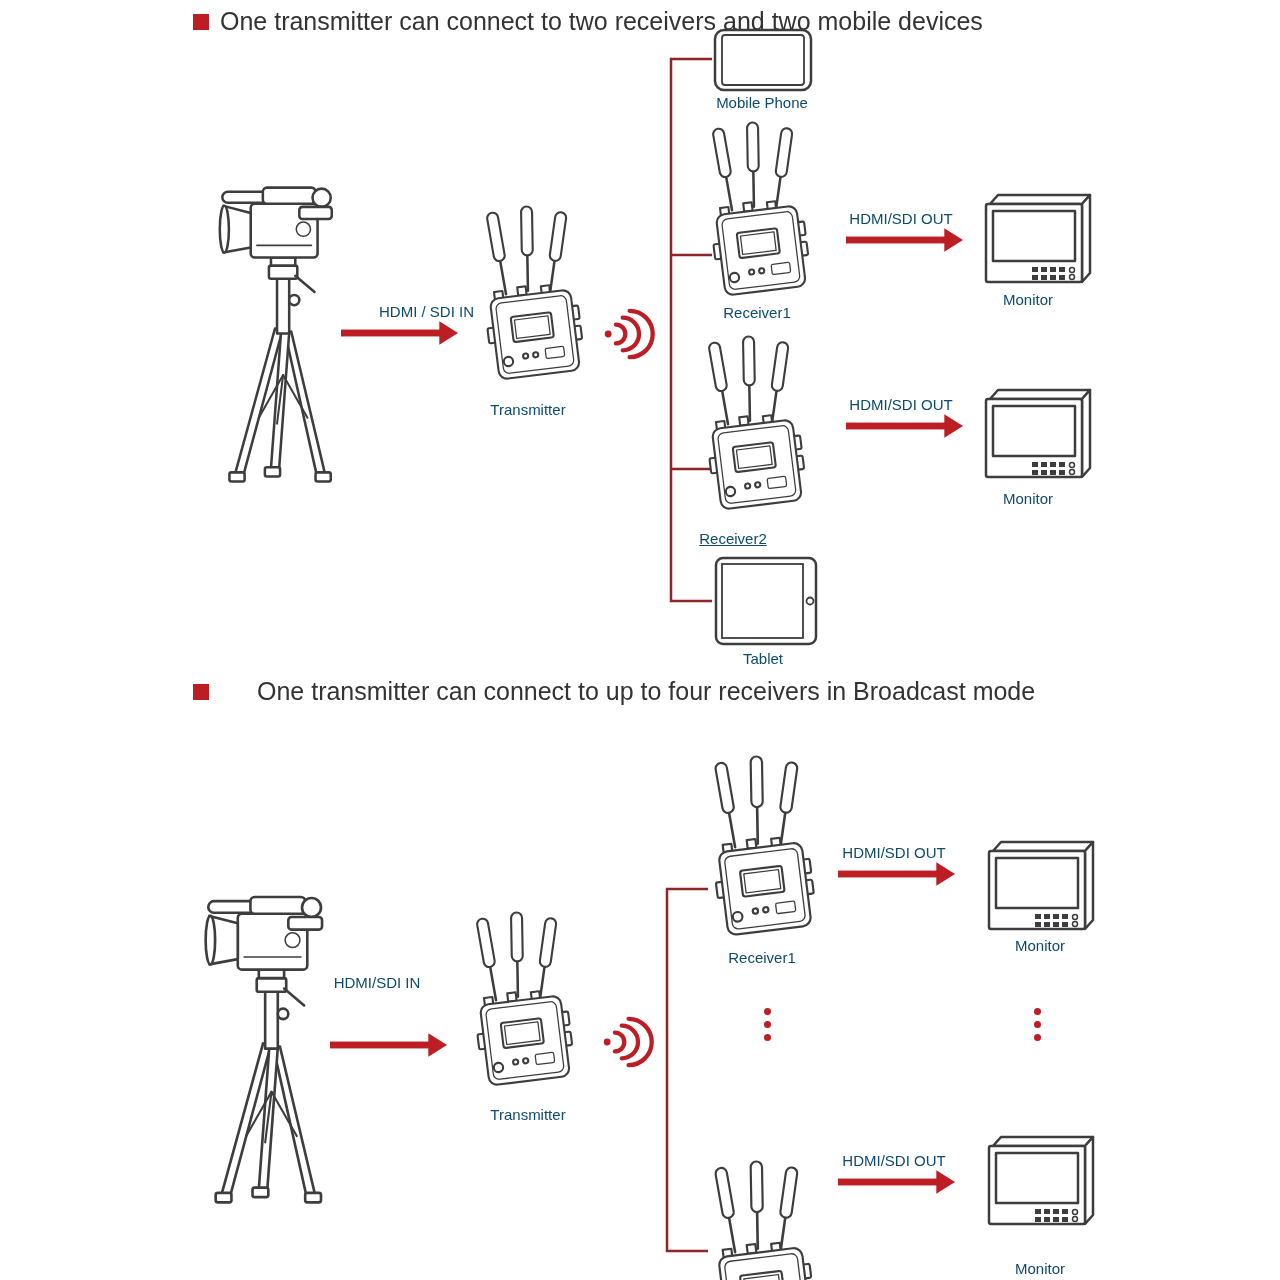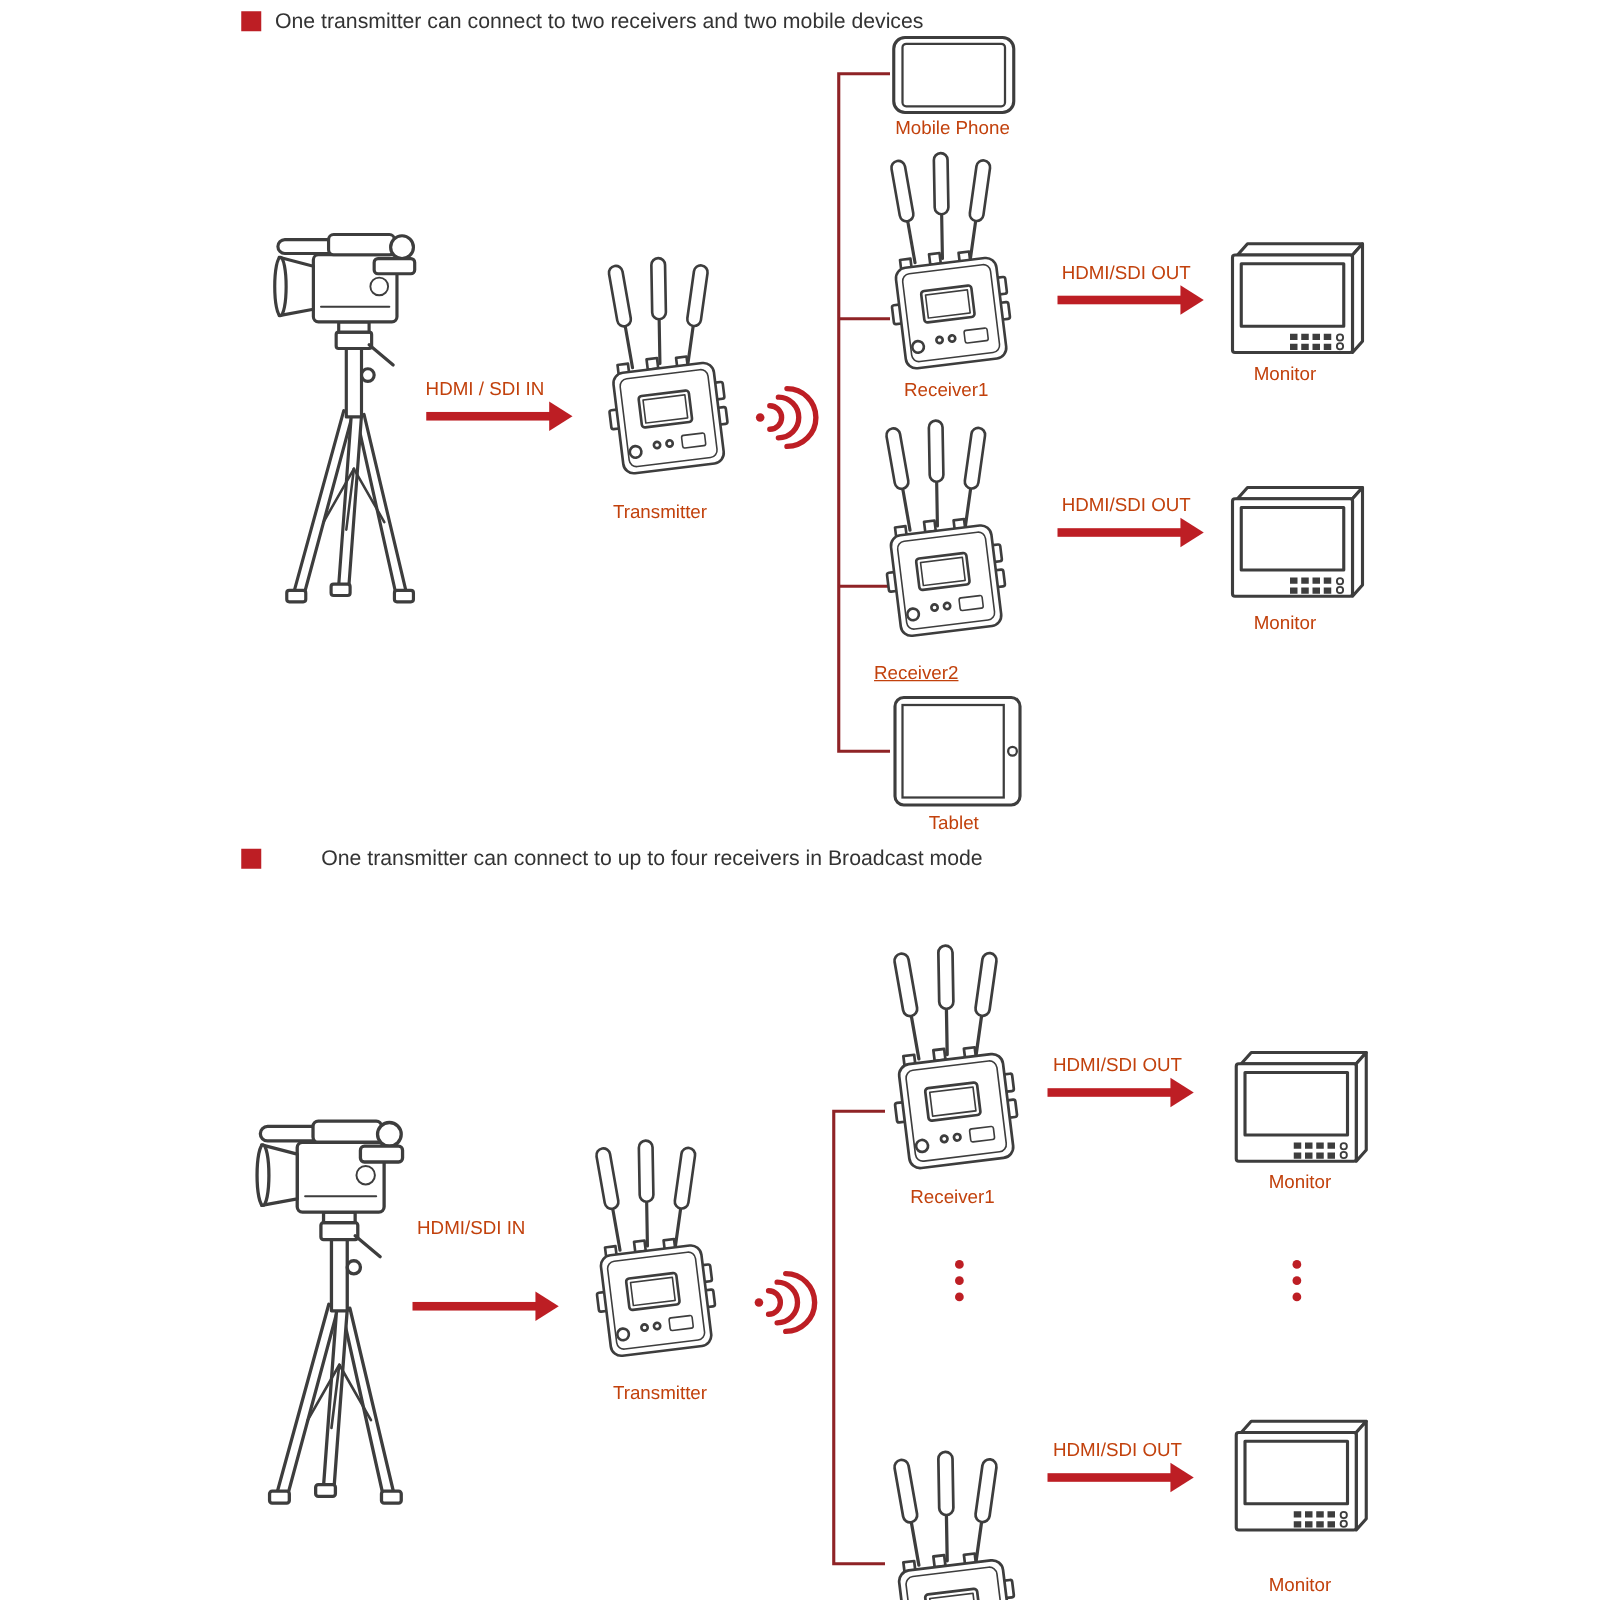--- a/index.html
+++ b/index.html
@@ -1,22 +1,22 @@
 <!DOCTYPE html>
 <html><head>
 <meta charset="utf-8">
 <style>
   * { margin:0; padding:0; box-sizing:border-box; }
   html,body { background:#ffffff; }
   body { font-family:"Liberation Sans", sans-serif; }
   .canvas { position:relative; width:1280px; height:1280px; background:#ffffff; overflow:hidden; }
   .abs { position:absolute; }
-  .heading { display:flex; align-items:center; gap:11px; font-size:17px; color:#333333; white-space:nowrap; }
+  .heading { display:flex; align-items:center; gap:11px; font-size:25px; color:#333333; white-space:nowrap; }
   .bullet { width:16px; height:16px; background:#bd1e24; flex:0 0 16px; }
-  .lbl { color:#c2410c; font-size:15px; text-align:center; white-space:nowrap; }
+  .lbl { color:#0c4a6e; font-size:15px; text-align:center; white-space:nowrap; }
   .lbl.bold { font-weight:normal; }
   .dots { display:flex; flex-direction:column; gap:6px; }
   .dots span { width:7px; height:7px; border-radius:50%; background:#bd1e24; display:block; }
   svg { display:block; overflow:visible; }
 </style>
 </head>
 <body>
 
 <svg width="0" height="0" style="position:absolute" aria-hidden="true">
   <defs>
@@ -125,21 +125,21 @@
 
   <div class="abs heading" style="left:193px; top:7px;">
     <span class="bullet"></span>
     <span>One transmitter can connect to two receivers and two mobile devices</span>
   </div>
 
   <svg class="abs" style="left:198px; top:170px;" width="152" height="322" viewBox="0 0 150 305">
       <use href="#sym-camera"></use>
     </svg>
 
-  <div class="abs lbl bold" style="left:318px; top:303px; width:140px;">HDMI / SDI IN</div>
+  <div class="abs lbl bold" style="left:334px; top:303px; width:140px;text-align:right;">HDMI / SDI IN</div>
   <svg class="abs" style="left:341px; top:319px;" width="118" height="28" viewBox="0 0 120 28">
       <use href="#sym-arrow"></use>
     </svg>
 
   <svg class="abs" style="left:474px; top:196px;" width="118" height="198" viewBox="0 0 140 210">
       <use href="#sym-device"></use>
     </svg>
   <div class="abs lbl" style="left:458px; top:401px; width:140px;">Transmitter</div>
 
   <svg class="abs" style="left:603px; top:306px;" width="48" height="56" viewBox="0 0 56 64">

